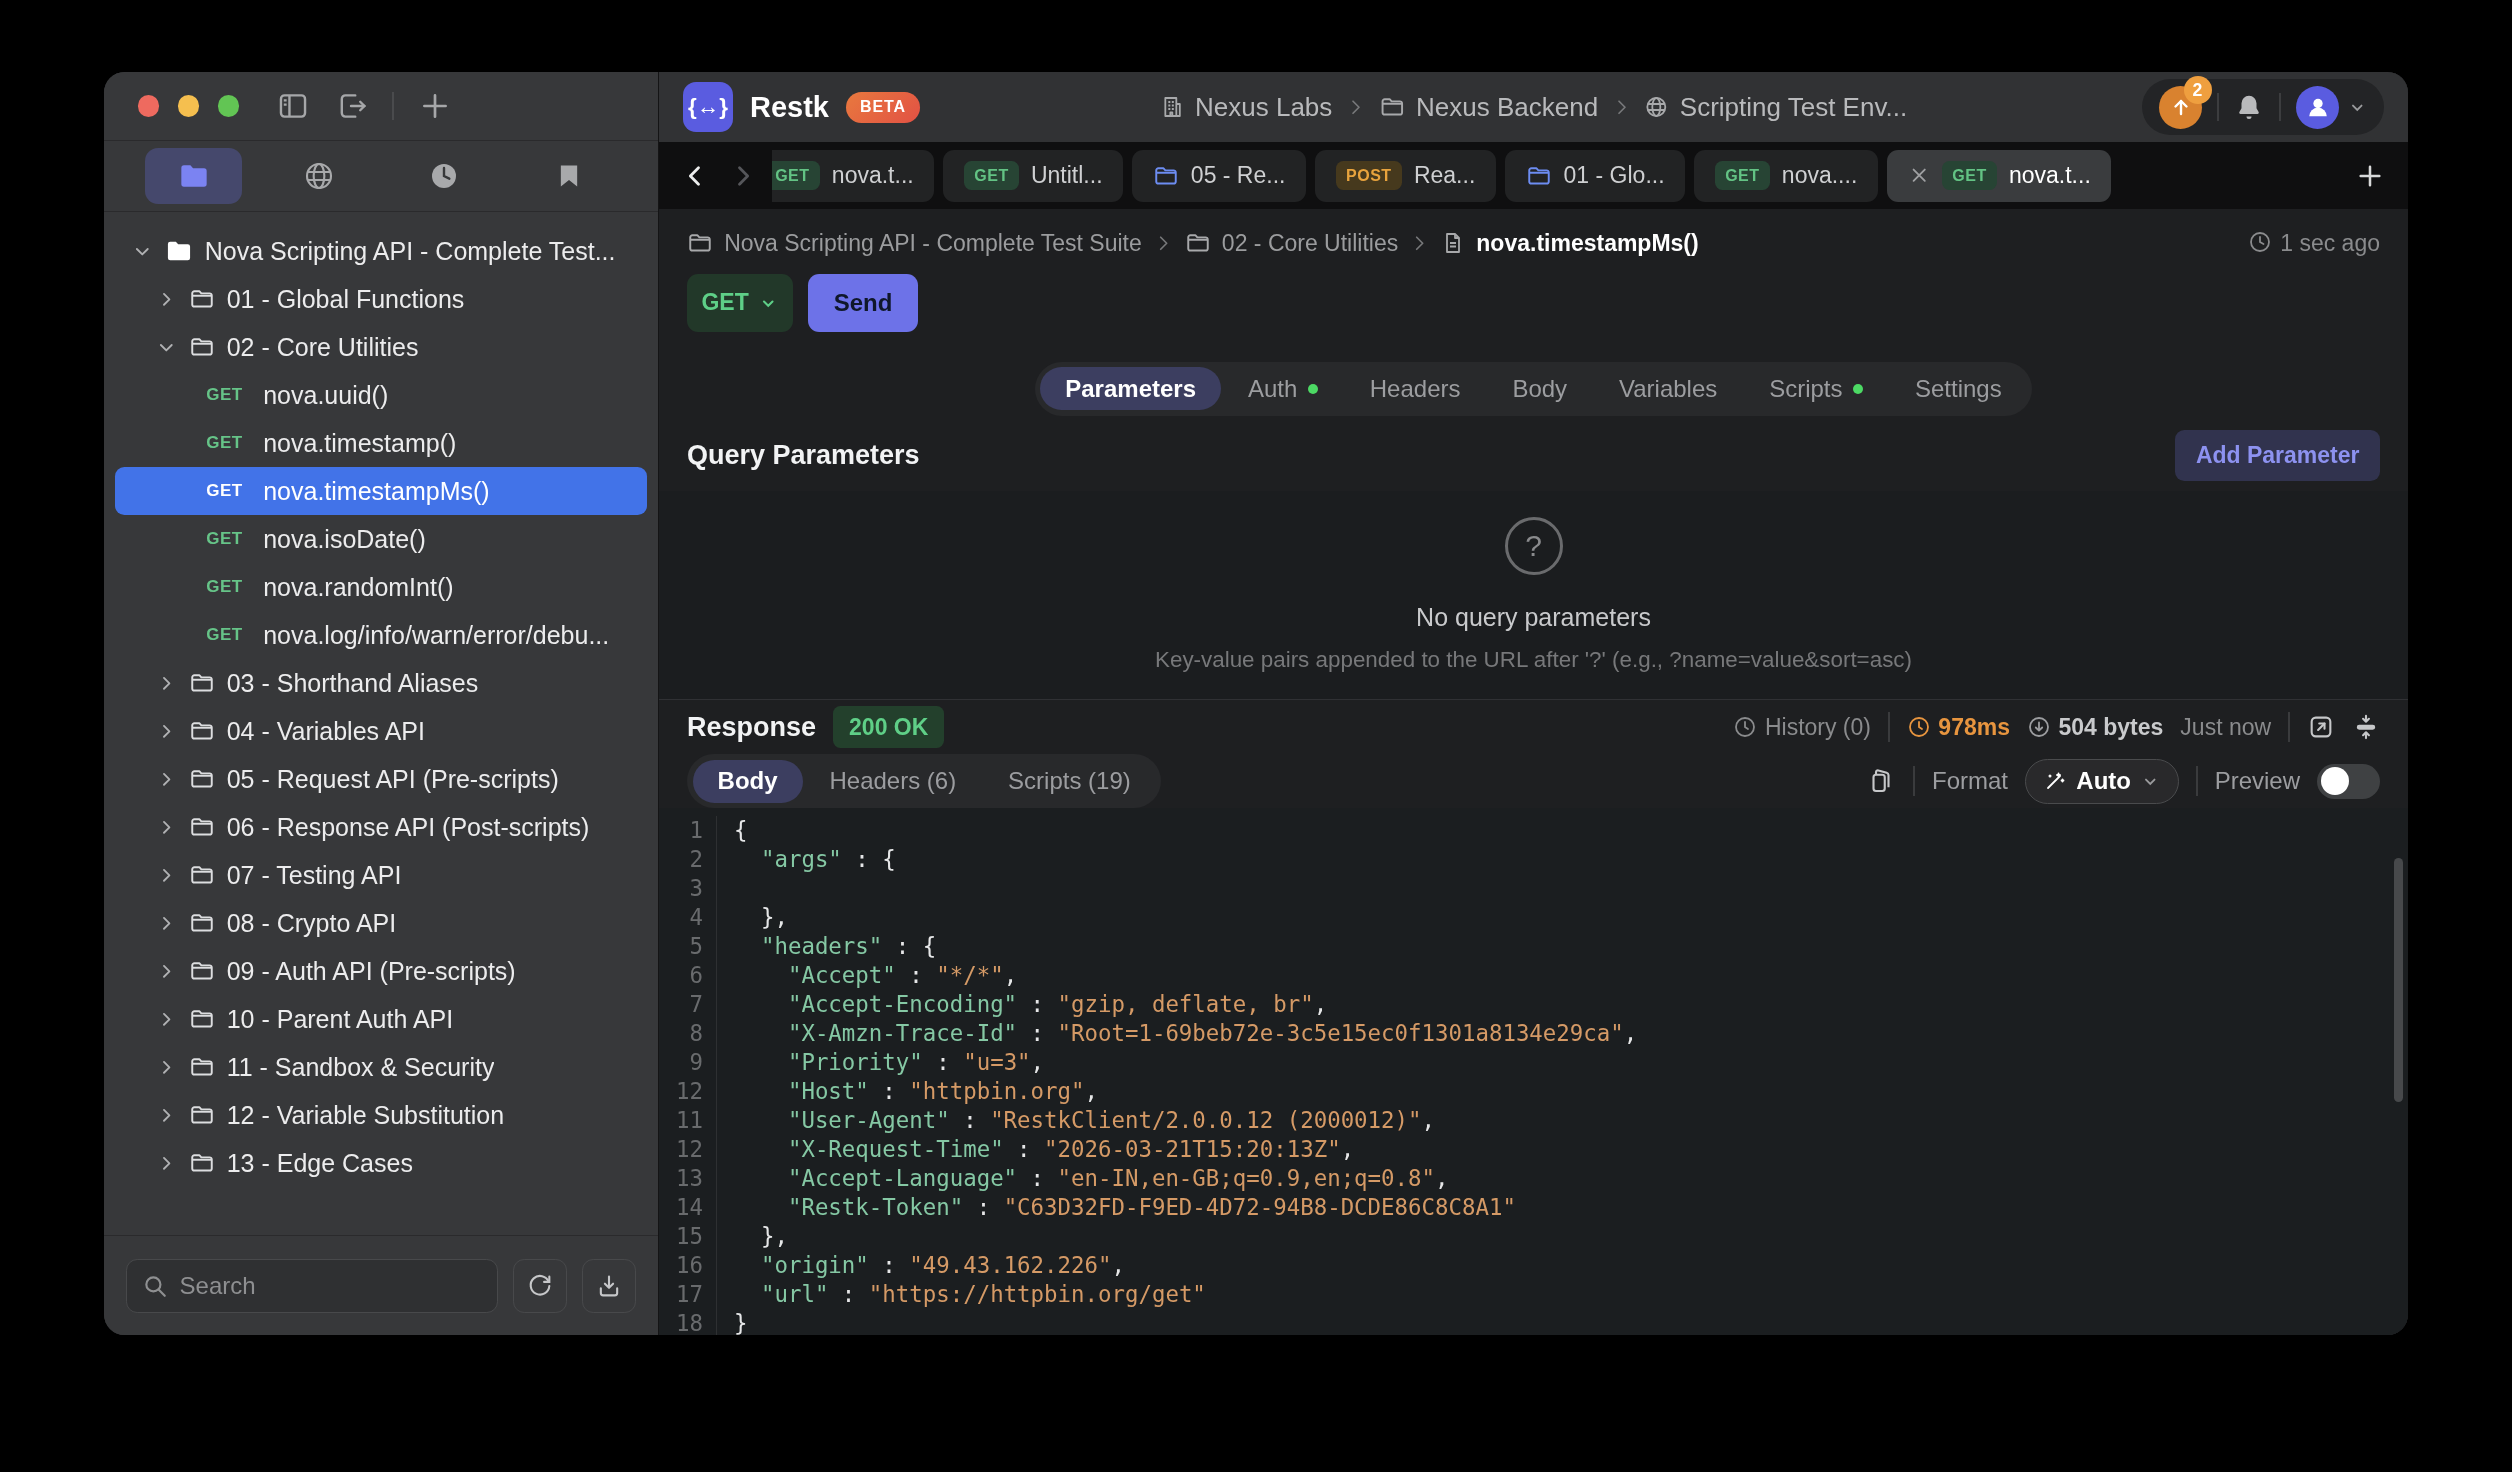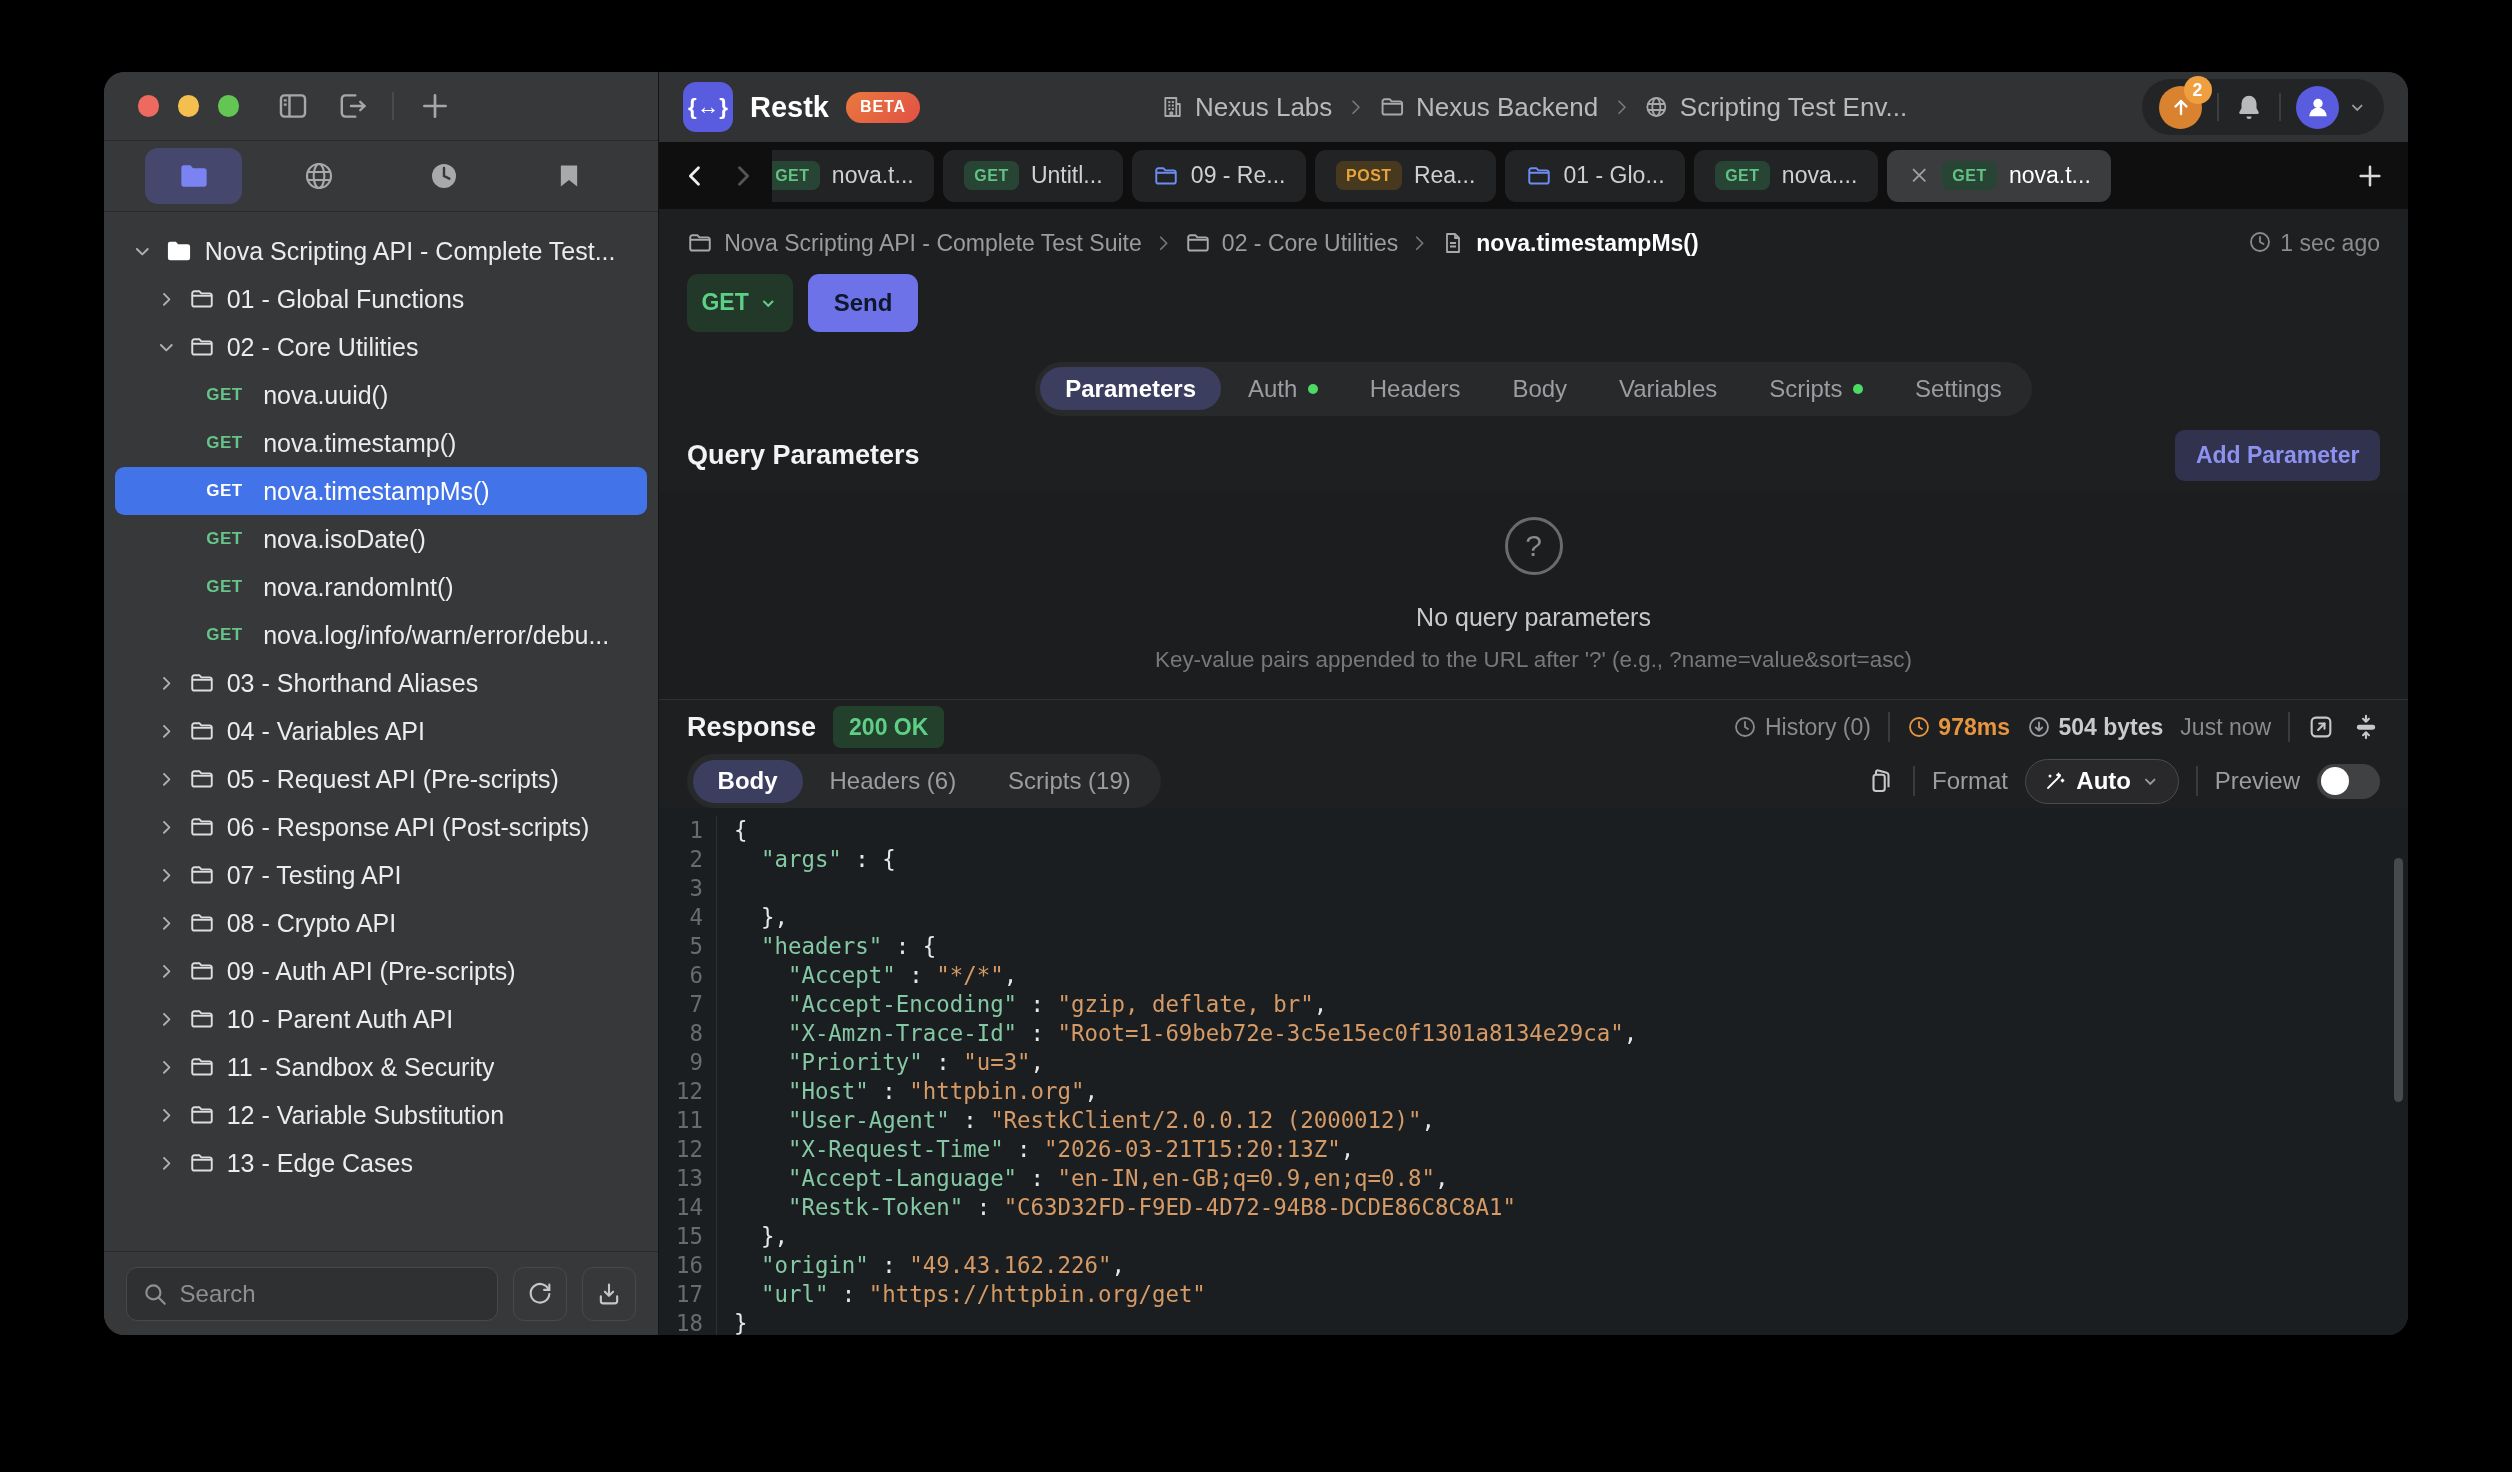--- a/index.html
+++ b/index.html
@@ -25,21 +25,21 @@
   .trow.lvl0 { padding-left:17px; }
   .trow.lvl1 { padding-left:41px; }
   .trow.lvl2 { padding-left:91px; }
   .trow.selected { background:#4273e8; color:#fff; }
   .tchev { color:#b0b1b3; display:flex; width:20.5px; justify-content:center; }
   .tfold { display:flex; color:#dcdddf; }
   .tfold.rootf { color:#fff; }
   .tmethod { font-size:17px; font-weight:700; letter-spacing:0.5px; color:#66c488; width:45px; flex:none; }
   .trow.selected .tmethod { color:#fff; }
   .tlabel { white-space:nowrap; overflow:hidden; }
-  .sb-footer { height:84px; flex:none; border-top:0.9px solid #2a2a2c; display:flex; align-items:center; gap:15px; padding:0 22.4px; }
+  .sb-footer { height:100px; flex:none; border-top:0.9px solid #2a2a2c; display:flex; align-items:center; gap:15px; padding:0 22.4px; }
   .search { flex:1; height:54px; border:1.9px solid #48494b; background:#2f3032; border-radius:11.2px; display:flex; align-items:center; gap:11.2px; padding:0 15px; color:#8e8f91; }
   .search input { background:transparent; border:none; outline:none; color:#c9cacc; font-size:24px; width:100%; font-family:"Liberation Sans",sans-serif; }
   .search input::placeholder { color:#8e8f91; }
   .sq-btn { width:54px; height:54px; border:1.9px solid #48494b; border-radius:11.2px; background:transparent; color:#c6c7c9; display:flex; align-items:center; justify-content:center; }
 
   
   .main { flex:1; min-width:0; display:flex; flex-direction:column; background:#1e1f21; }
   .main-header { height:70px; flex:none; background:#313234; display:flex; align-items:center; padding:0 24px; position:relative; }
   .brand { display:flex; align-items:center; gap:17px; }
   .logo { width:50px; height:50px; border-radius:13px; background:#5a5ce0; color:#fff; font-size:22.4px; font-weight:700; display:flex; align-items:center; justify-content:center; }
@@ -550,21 +550,21 @@
               <span class="m-badge m-get">GET</span>
               <span>Untitl...</span>
             </span>
             <span class="tab">
               <span class="f-icon">
                 <svg viewBox="0 0 24 24" width="26" height="26" fill="none" stroke="currentColor" stroke-width="1.8" stroke-linejoin="round">
                   <path d="M3 7.5V17a2 2 0 0 0 2 2h14a2 2 0 0 0 2-2V8.8a2 2 0 0 0-2-2h-7.6l-1.9-2H5a2 2 0 0 0-2 2z"></path>
                   <path d="M3 9h18"></path>
                 </svg>
               </span>
-              <span>09 - Re...</span>
+              <span>05 - Re...</span>
             </span>
             <span class="tab">
               <span class="m-badge m-post">POST</span>
               <span>Rea...</span>
             </span>
             <span class="tab">
               <span class="f-icon">
                 <svg viewBox="0 0 24 24" width="26" height="26" fill="none" stroke="currentColor" stroke-width="1.8" stroke-linejoin="round">
                   <path d="M3 7.5V17a2 2 0 0 0 2 2h14a2 2 0 0 0 2-2V8.8a2 2 0 0 0-2-2h-7.6l-1.9-2H5a2 2 0 0 0-2 2z"></path>
                   <path d="M3 9h18"></path>

